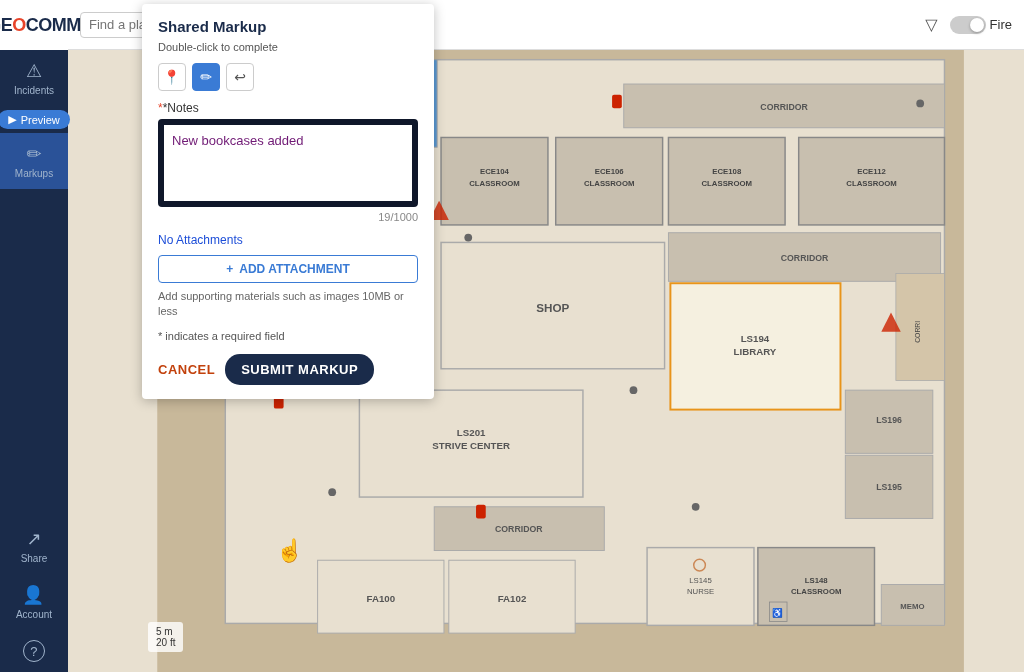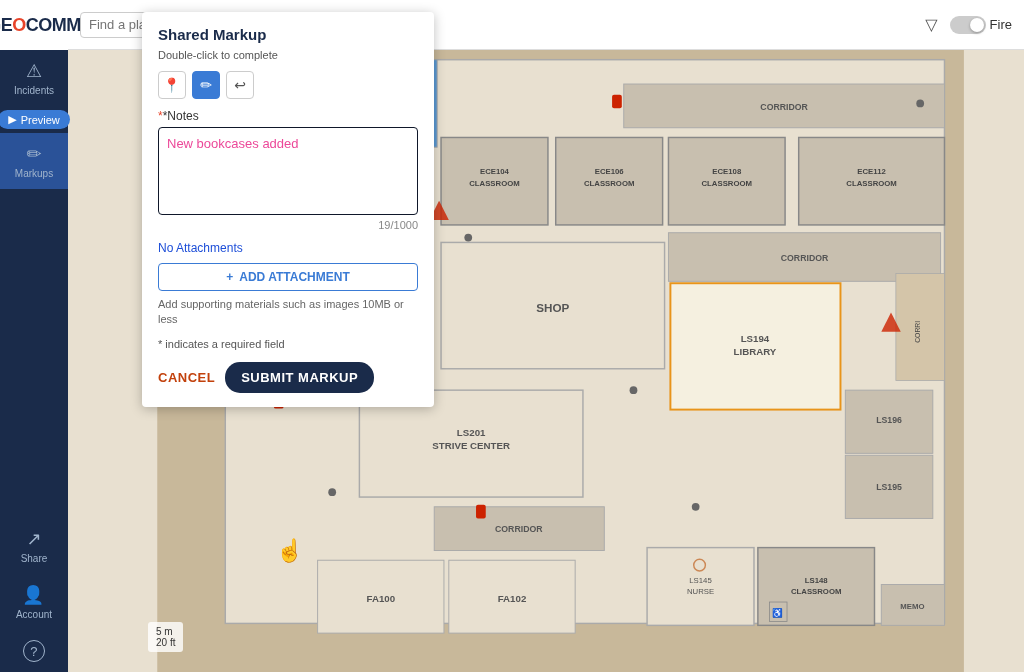--- a/index.html
+++ b/index.html
@@ -139,21 +139,21 @@
       position: absolute;
       top: 50px; left: 0; right: 0; bottom: 0;
       background: #e8e0d0;
       overflow: hidden;
     }
     .fp-svg { width: 100%; height: 100%; }
 
     
     .markup-panel {
       position: absolute;
-      top: 12px;
+      top: 4px;
       left: 74px;
       width: 292px;
       background: #fff;
       border-radius: 4px;
       box-shadow: 0 2px 12px rgba(0,0,0,0.25);
       z-index: 20;
       padding: 14px 16px;
     }
     .markup-title {
       font-size: 15px;
@@ -197,25 +197,25 @@
     }
     .notes-label {
       font-size: 12px;
       color: #333;
       margin-bottom: 4px;
     }
     .notes-required { color: #e8442a; }
     .notes-textarea {
       width: 100%;
       height: 88px;
-      border: 1px solid #0f172a;
+      border: 6px solid #0f172a;
       border-radius: 4px;
       padding: 8px;
       font-size: 13px;
-      color: #ec4899;
+      color: #701a75;
       resize: none;
       outline: none;
       font-family: Arial, sans-serif;
     }
     .notes-count {
       text-align: right;
       font-size: 11px;
       color: #888;
       margin-bottom: 10px;
     }

